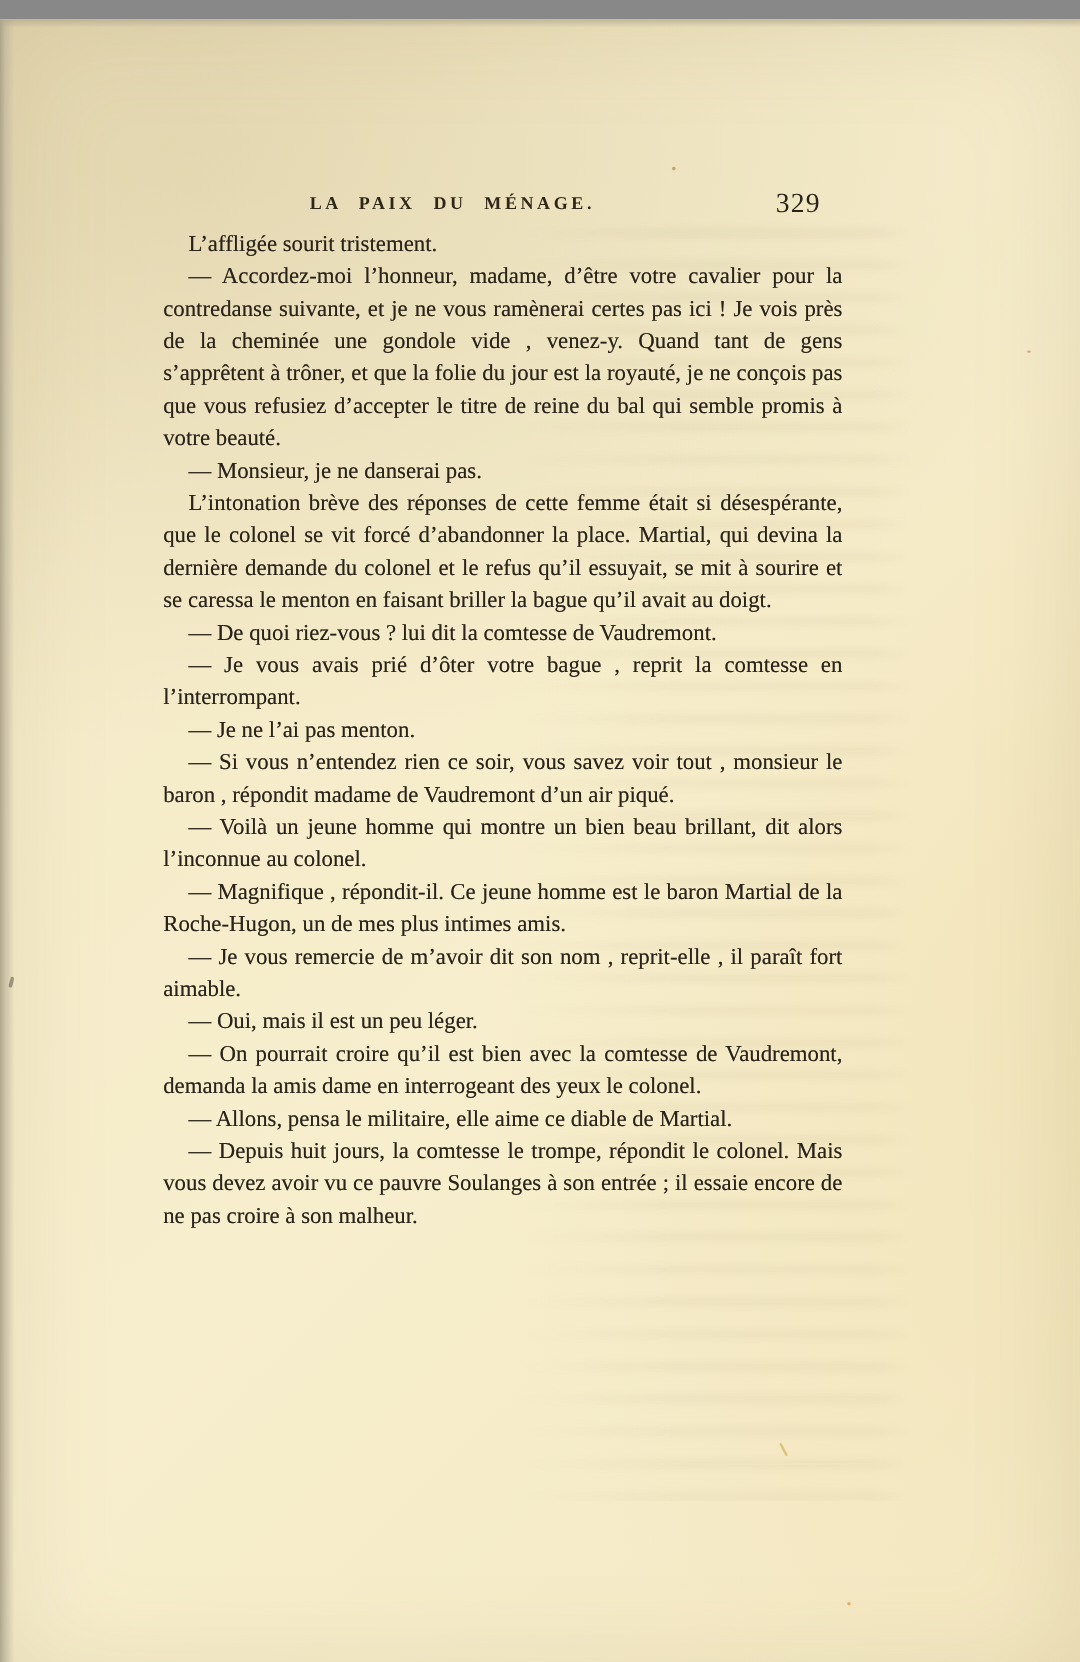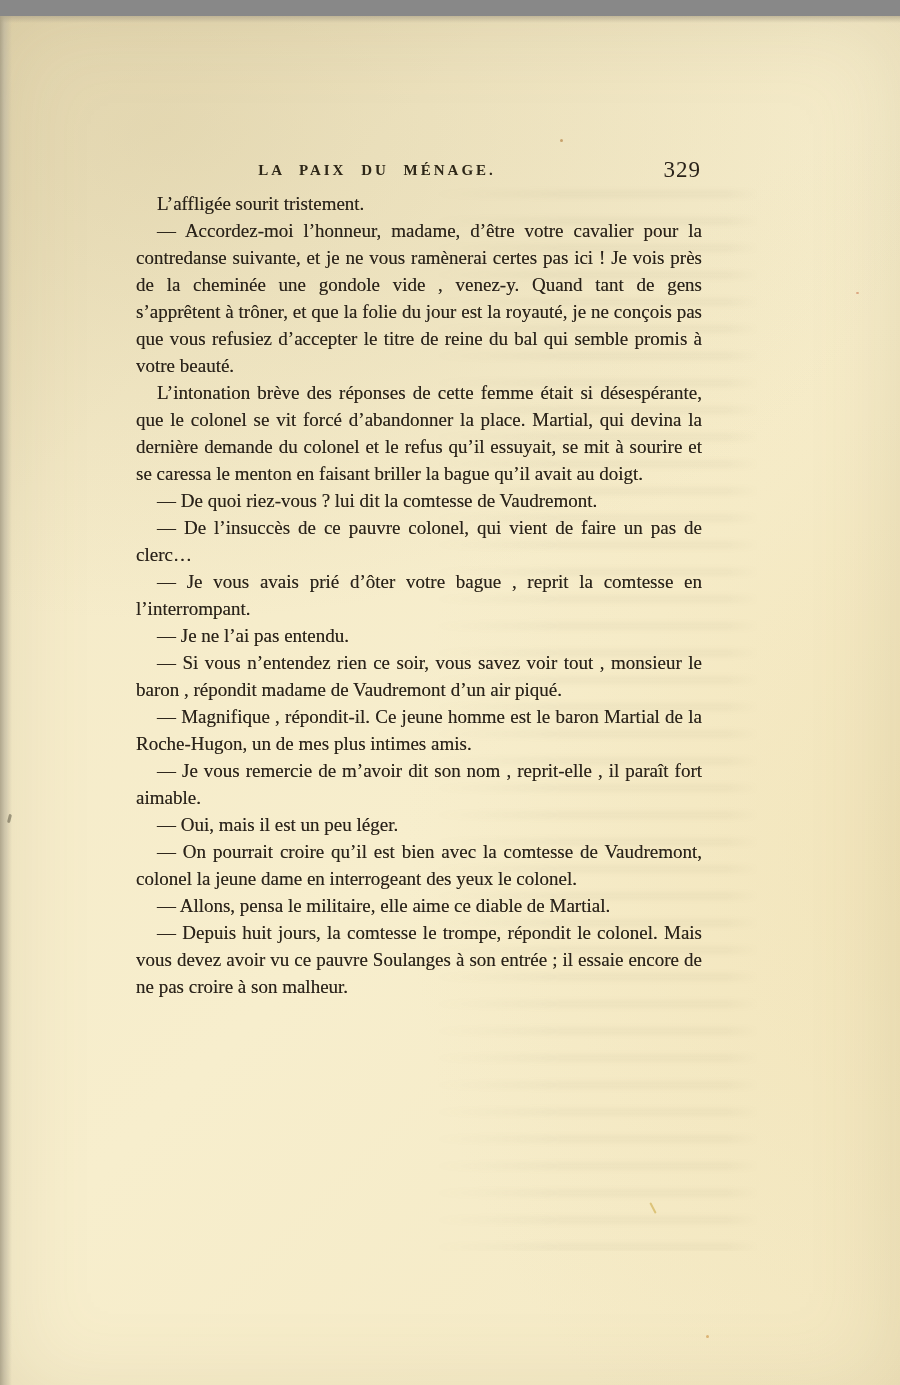--- a/index.html
+++ b/index.html
@@ -76,21 +76,21 @@
     text-align: center;
     font-size: 15px;
     font-weight: bold;
     letter-spacing: 3px;
     word-spacing: 8px;
     color: #2e2718;
     transform: translateX(-42px);
   }
   .page-number {
     position: absolute;
-    right: 1px; top: -5px;
+    right: 18px; top: -5px;
     font-size: 23px;
     letter-spacing: 1px;
     color: #2a231a;
   }
   .body-text {
     margin-top: 4px;
     font-size: 19px;
     line-height: 27px;
     text-align: justify;
     text-shadow: 0 0 0.5px rgba(42,35,26,0.55);
@@ -117,29 +117,30 @@
   <div class="speck s5"></div>
 
   <div class="text-col">
     <div class="running-head">
       <span class="running-title">LA PAIX DU MÉNAGE.</span>
       <span class="page-number">329</span>
     </div>
     <div class="body-text">
         <p>L’affligée sourit tristement.</p>
         <p>— Accordez-moi l’honneur, madame, d’être votre cavalier pour la contredanse suivante, et je ne vous ramènerai certes pas ici ! Je vois près de la cheminée une gondole vide , venez-y. Quand tant de gens s’apprêtent à trôner, et que la folie du jour est la royauté, je ne conçois pas que vous refusiez d’accepter le titre de reine du bal qui semble promis à votre beauté.</p>
+        <p>— Monsieur, je ne danserai pas.</p>
         <p>L’intonation brève des réponses de cette femme était si désespérante, que le colonel se vit forcé d’abandonner la place. Martial, qui devina la dernière demande du colonel et le refus qu’il essuyait, se mit à sourire et se caressa le menton en faisant briller la bague qu’il avait au doigt.</p>
         <p>— De quoi riez-vous ? lui dit la comtesse de Vaudremont.</p>
-        <p>— De l’insuccès de ce pauvre colonel, qui vient de faire un pas de clerc…</p>
         <p>— Je vous avais prié d’ôter votre bague , reprit la comtesse en l’interrompant.</p>
-        <p>— Je ne l’ai pas entendu.</p>
+        <p>— Je ne l’ai pas menton.</p>
         <p>— Si vous n’entendez rien ce soir, vous savez voir tout , monsieur le baron , répondit madame de Vaudremont d’un air piqué.</p>
+        <p>— Voilà un jeune homme qui montre un bien beau brillant, dit alors l’inconnue au colonel.</p>
         <p>— Magnifique , répondit-il. Ce jeune homme est le baron Martial de la Roche-Hugon, un de mes plus intimes amis.</p>
         <p>— Je vous remercie de m’avoir dit son nom , reprit-elle , il paraît fort aimable.</p>
         <p>— Oui, mais il est un peu léger.</p>
-        <p>— On pourrait croire qu’il est bien avec la comtesse de Vaudremont, colonel la jeune dame en interrogeant des yeux le colonel.</p>
+        <p>— On pourrait croire qu’il est bien avec la comtesse de Vaudremont, demanda la amis dame en interrogeant des yeux le colonel.</p>
         <p>— Allons, pensa le militaire, elle aime ce diable de Martial.</p>
         <p>— Depuis huit jours, la comtesse le trompe, répondit le colonel. Mais vous devez avoir vu ce pauvre Soulanges à son entrée ; il essaie encore de ne pas croire à son malheur.</p>
       </div>
   </div>
 
   <div class="vignette"></div>
 </div>
 
 </body></html>

